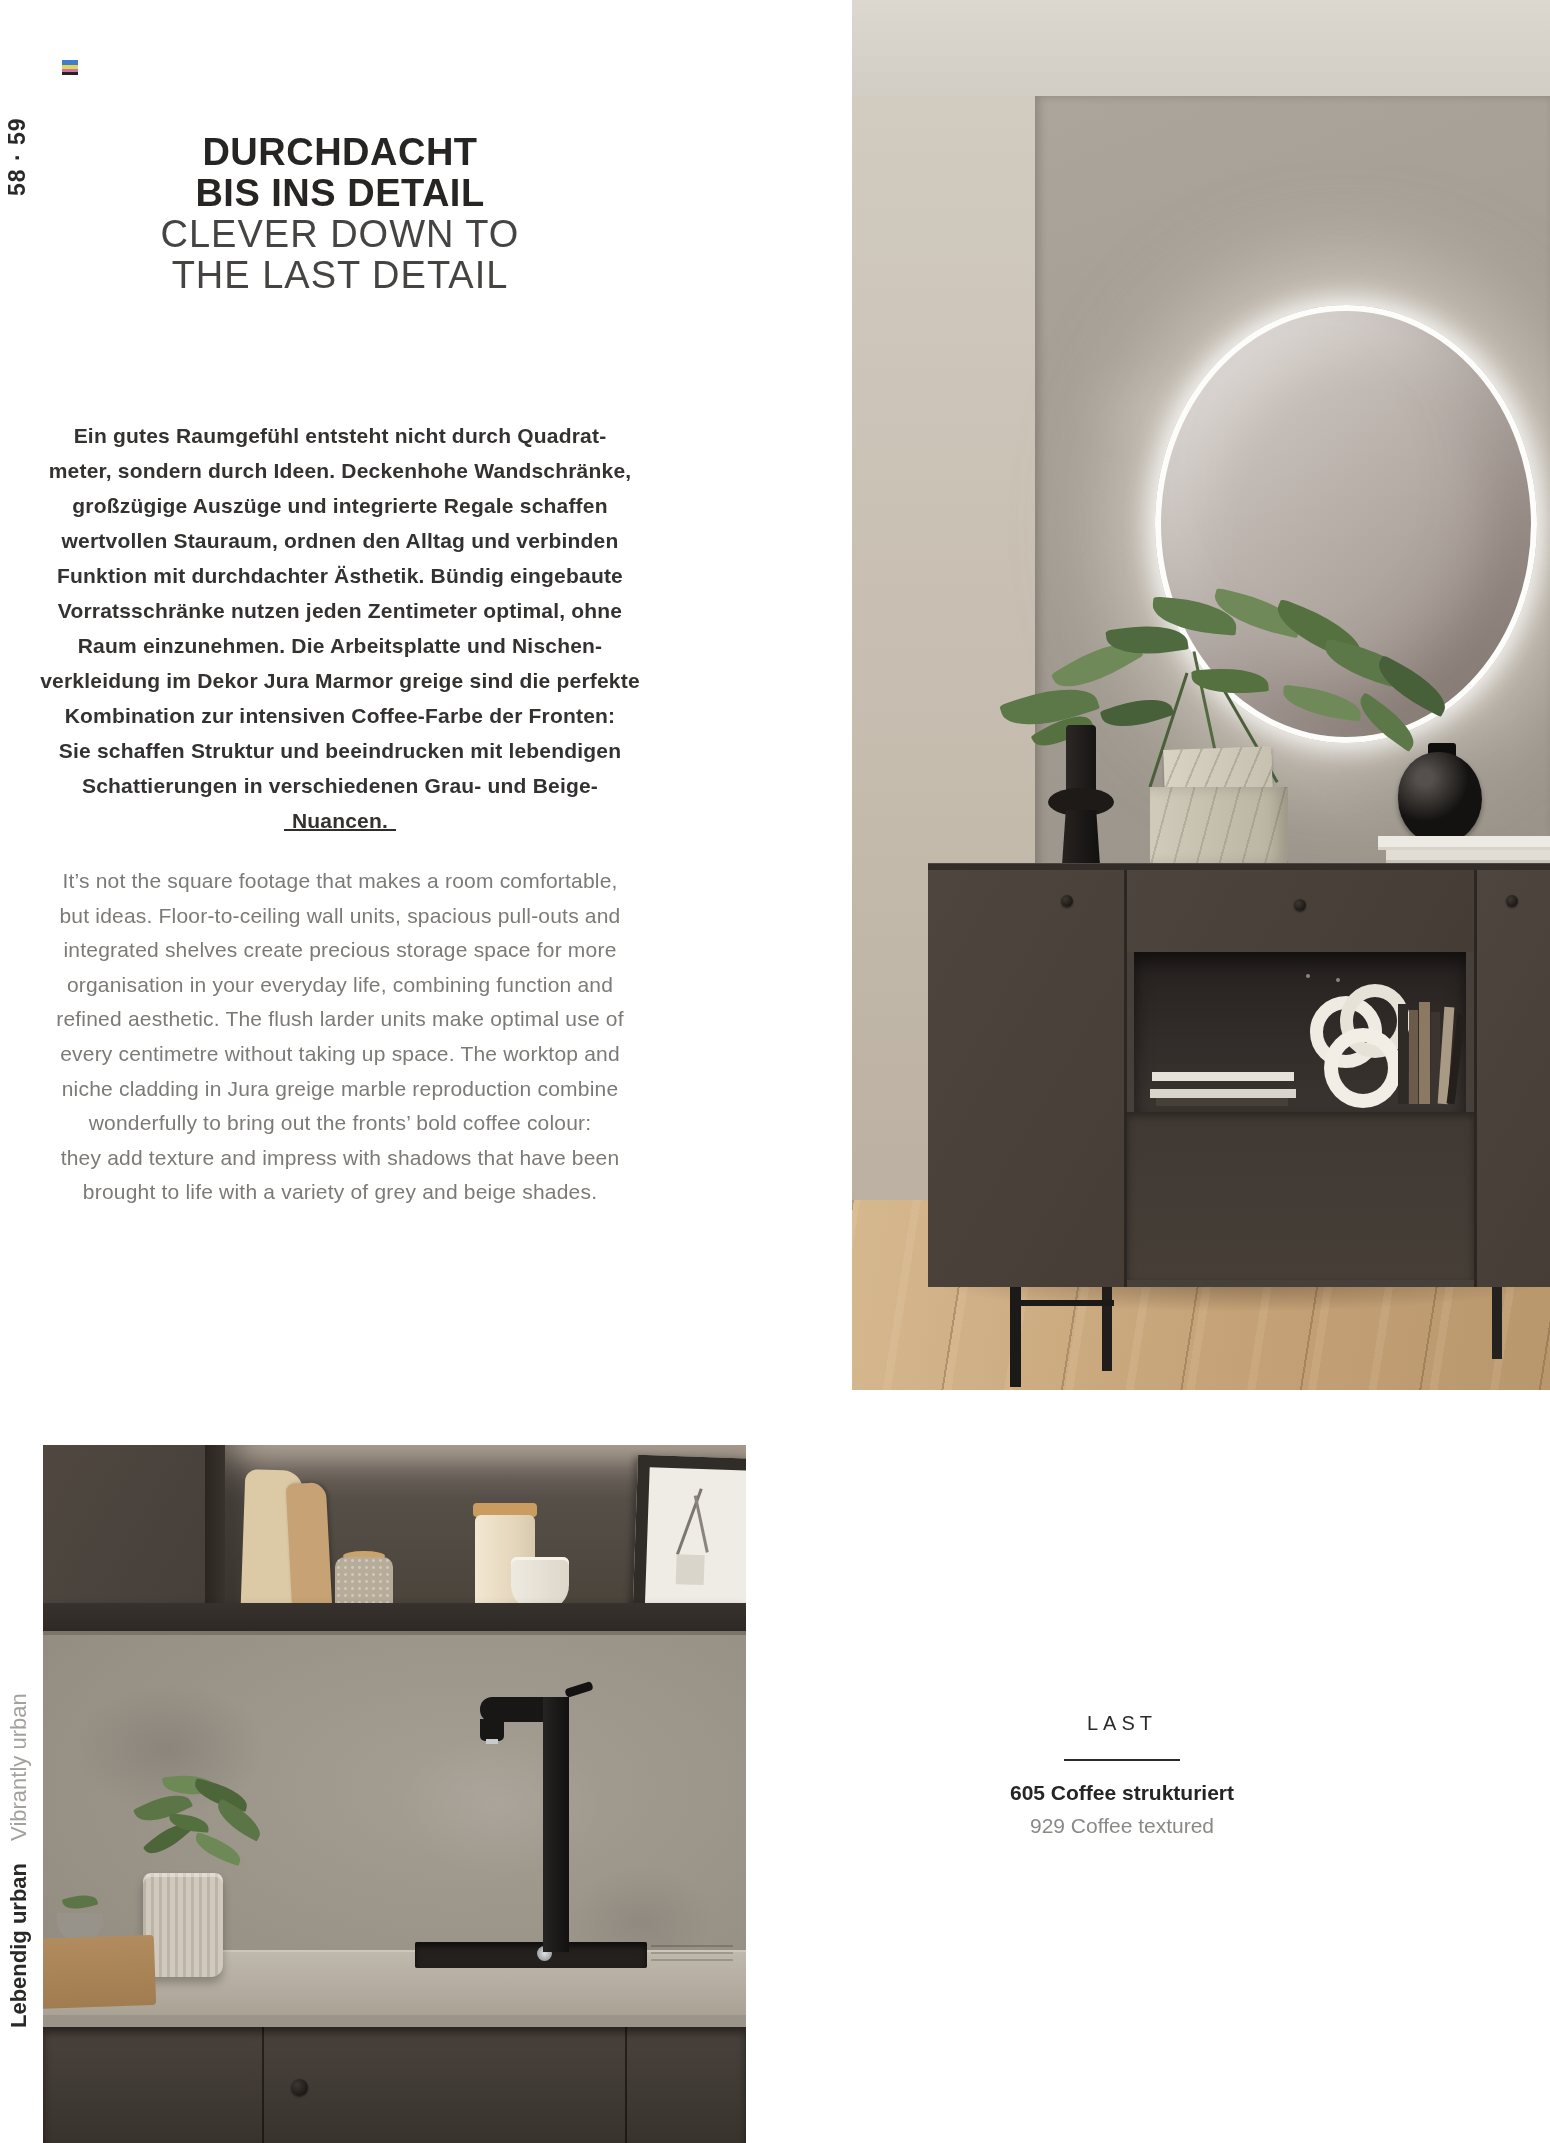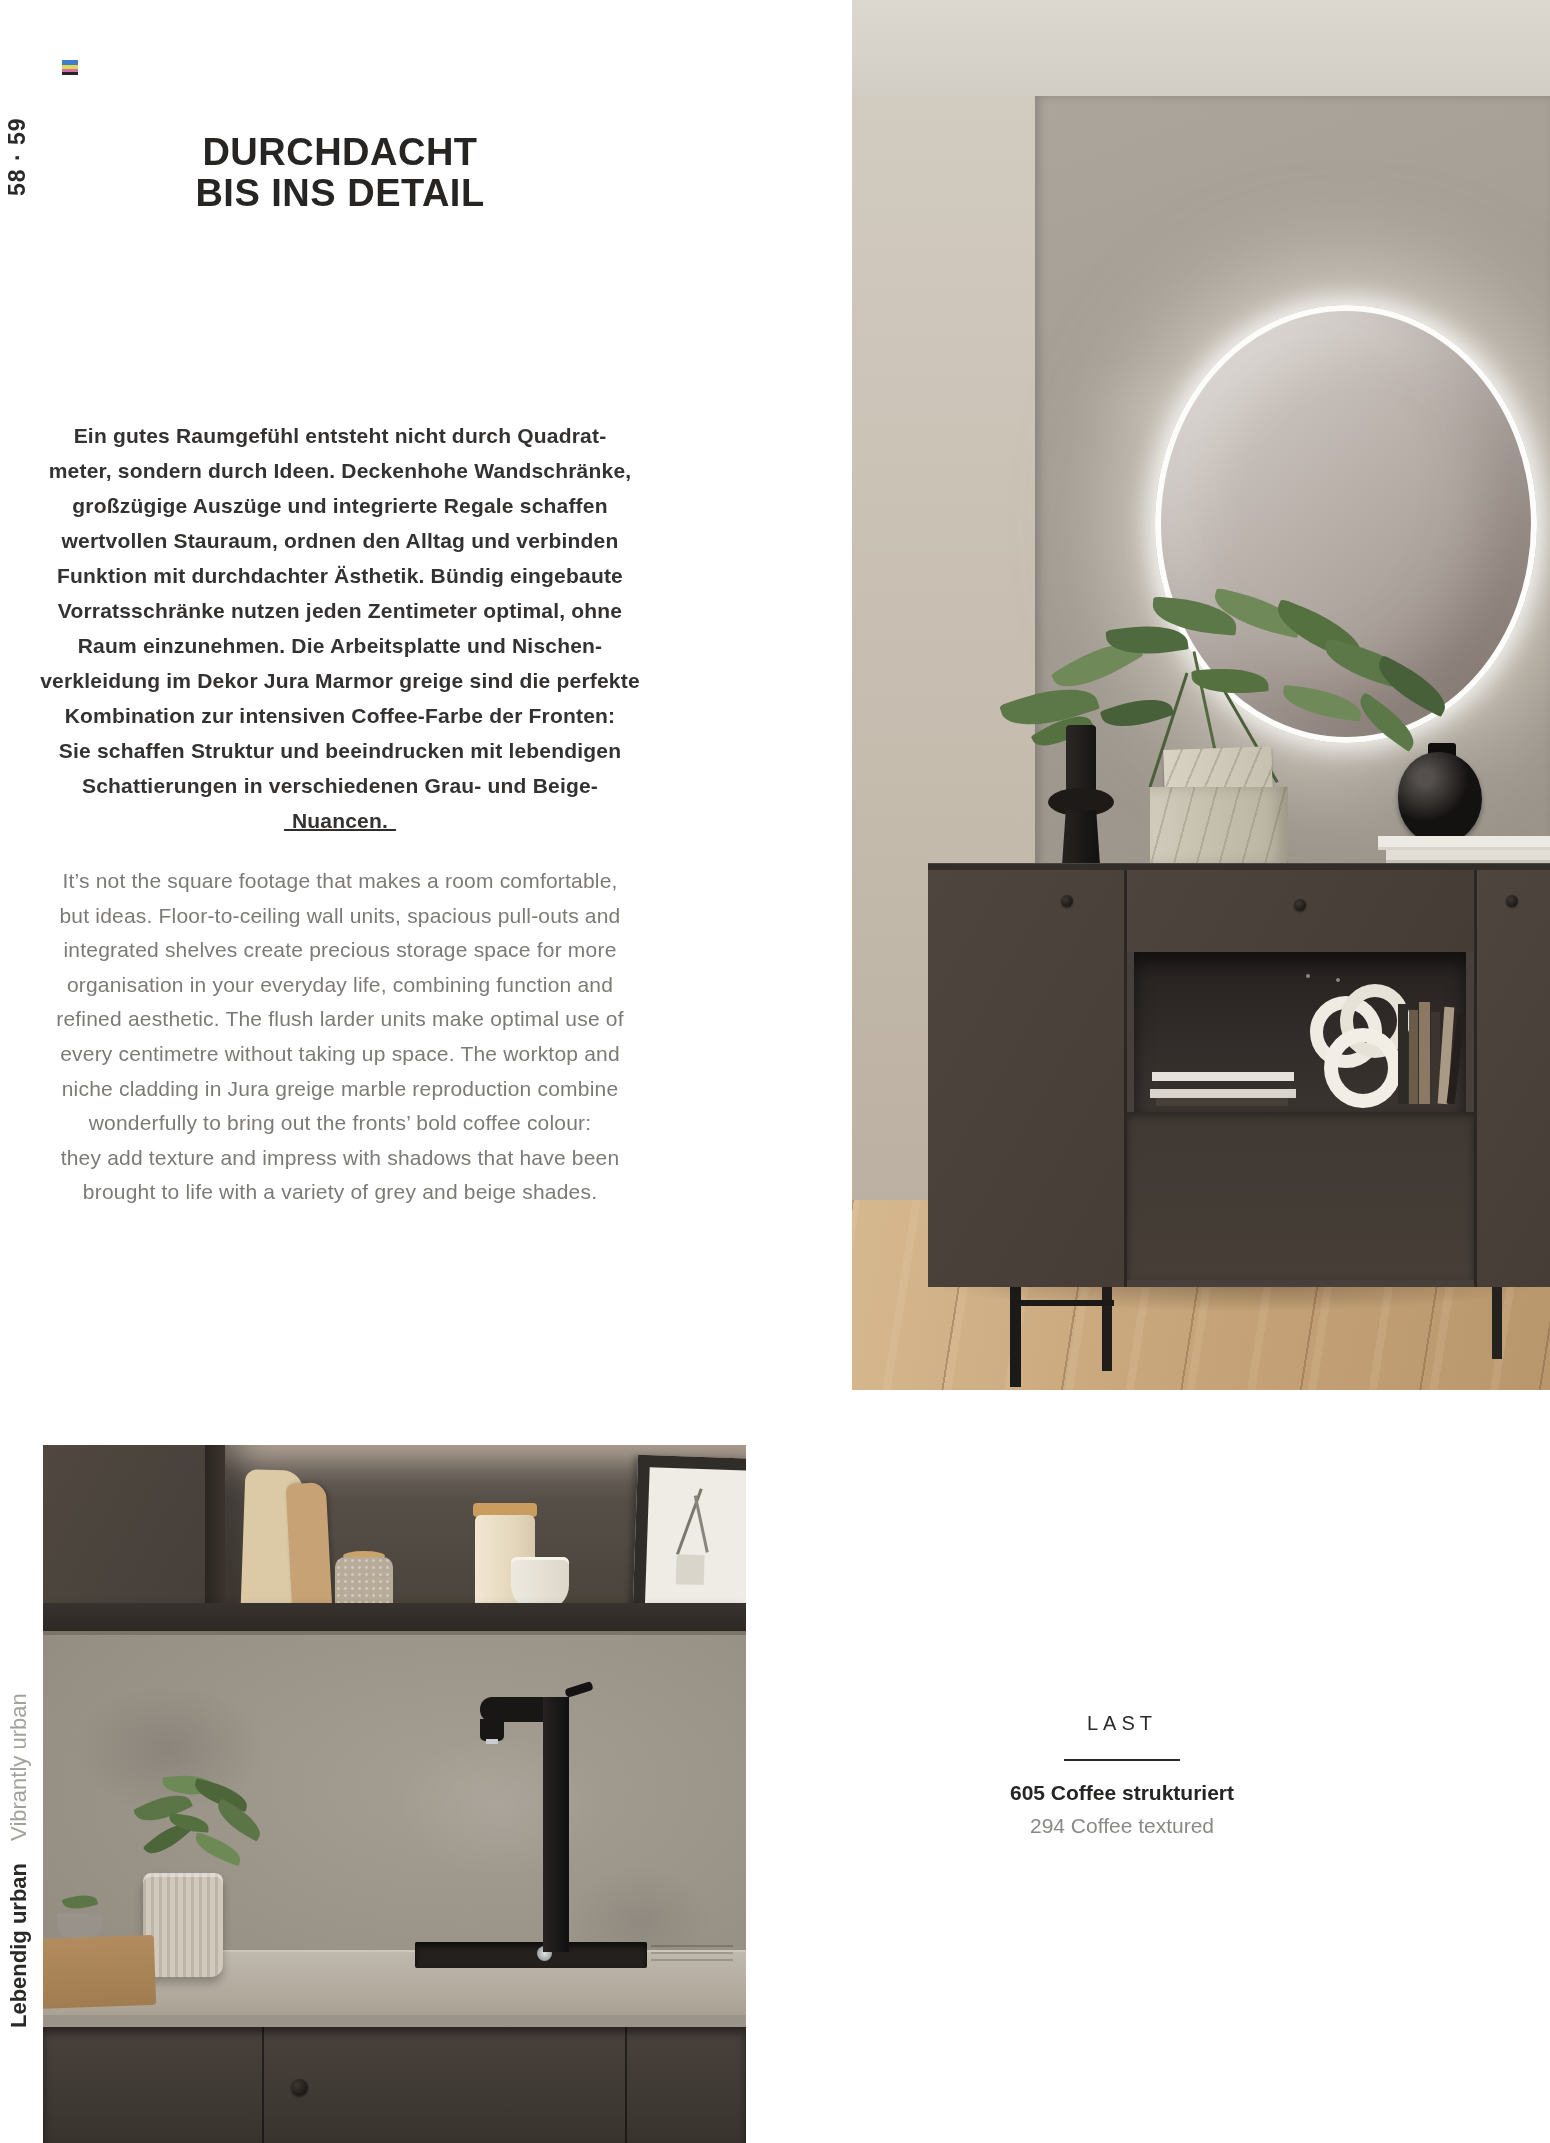--- a/index.html
+++ b/index.html
@@ -51,20 +51,22 @@
   <div style="height:3px;background:#d06fa8;"></div>
   <div style="height:3px;background:#232323;"></div>
 </div>
 
 <div class="abs" id="page-num">58 · 59</div>
 
 <div class="abs" id="text-col">
   <div id="heading">
     <div id="heading-de" class="preline">DURCHDACHT
 BIS INS DETAIL</div>
+    <div id="heading-en" class="preline">CLEVER DOWN TO
+THE LAST DETAIL</div>
   </div>
   <div id="body-de" class="preline">Ein gutes Raumgefühl entsteht nicht durch Quadrat-
 meter, sondern durch Ideen. Deckenhohe Wandschränke,
 großzügige Auszüge und integrierte Regale schaffen
 wertvollen Stauraum, ordnen den Alltag und verbinden
 Funktion mit durchdachter Ästhetik. Bündig eingebaute
 Vorratsschränke nutzen jeden Zentimeter optimal, ohne
 Raum einzunehmen. Die Arbeitsplatte und Nischen-
 verkleidung im Dekor Jura Marmor greige sind die perfekte
 Kombination zur intensiven Coffee-Farbe der Fronten:
@@ -251,19 +253,19 @@
     <div class="abs" style="left:219px;top:0;width:2px;height:116px;background:rgba(0,0,0,.5);"></div>
     <div class="abs" style="left:582px;top:0;width:2px;height:116px;background:rgba(0,0,0,.5);"></div>
     <div class="knob" style="left:248px;top:52px;width:17px;height:17px;"></div>
   </div>
 </div>
 
 <div class="abs" id="look-block">
   <div id="look-label">LAST</div>
   <div id="look-divider"></div>
   <div id="finish-de">605 Coffee strukturiert</div>
-  <div id="finish-en">294 Coffee textured</div>
+  <div id="finish-en">929 Coffee textured</div>
 </div>
 
 <div class="abs" id="brand-vert">
   <span class="de">Lebendig urban</span>
   <span class="en">Vibrantly urban</span>
 </div>
 
 </body></html>

